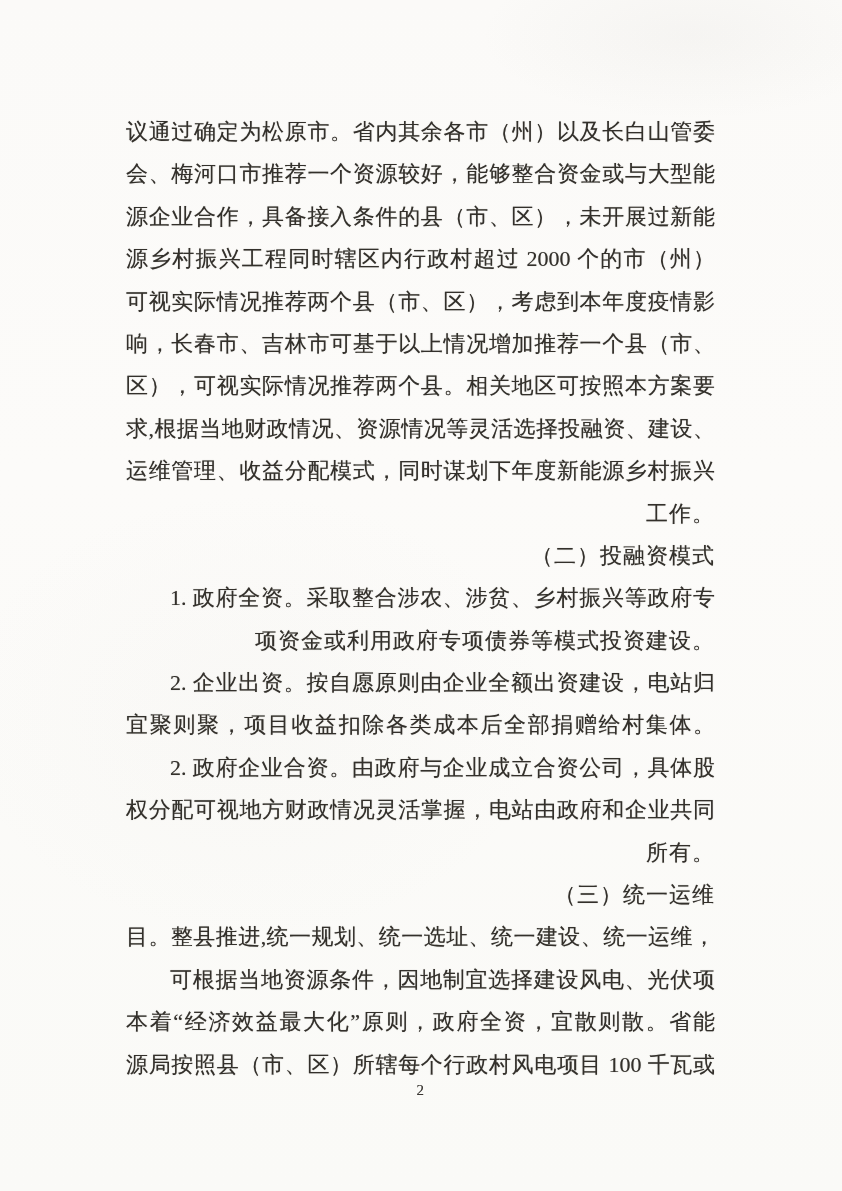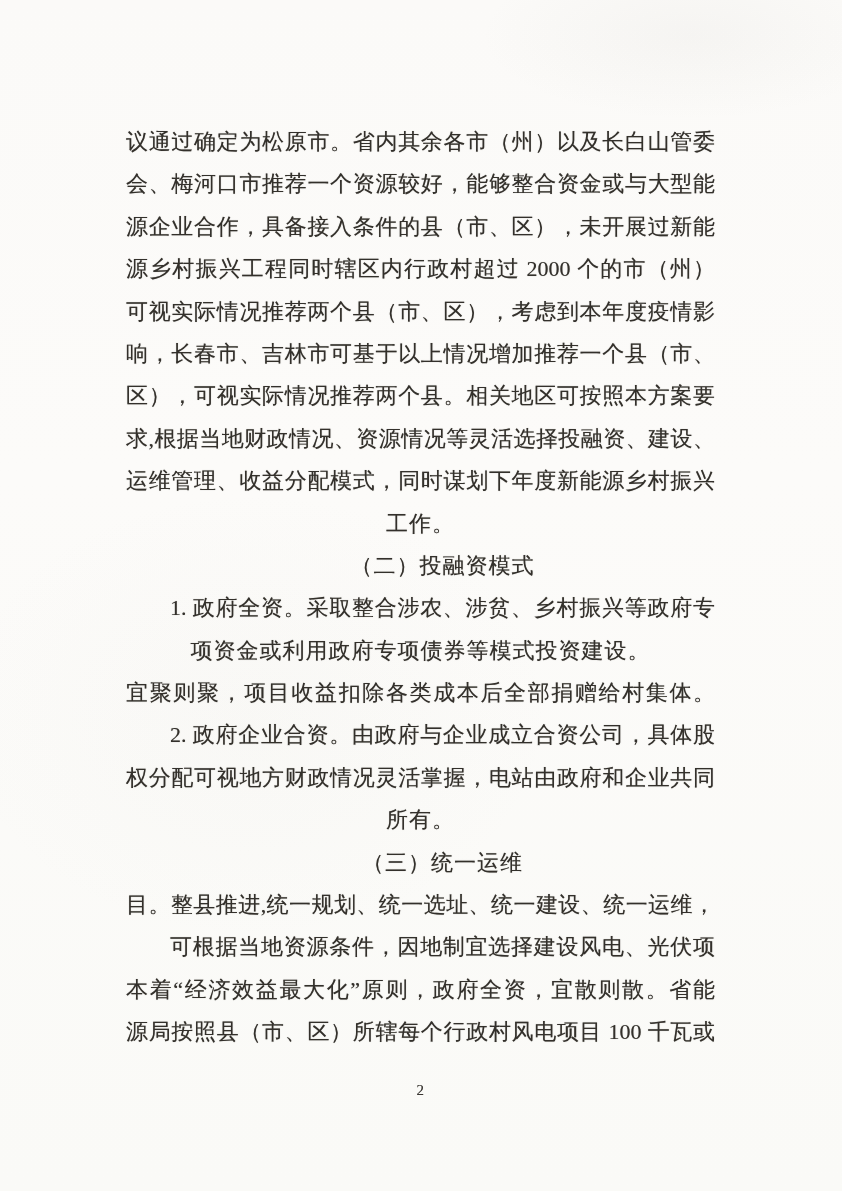--- a/index.html
+++ b/index.html
@@ -15,31 +15,31 @@
     background:
       radial-gradient(ellipse 300px 120px at 82% 3%, rgba(170,168,160,0.07), rgba(0,0,0,0) 70%),
       radial-gradient(ellipse 400px 300px at 30% 60%, rgba(200,198,190,0.05), rgba(0,0,0,0) 75%),
       linear-gradient(180deg, #fbfaf8 0%, #fcfbf9 40%, #fafaf7 100%);
     font-family: "Liberation Serif", "DejaVu Serif", serif;
     color: #33302b;
   }
   .text-block {
     position: absolute;
     left: 126px;
-    top: 121px;
+    top: 111px;
     width: 589px;
     filter: blur(0.22px);
   }
   .line {
     height: 42.4px;
     line-height: 42.4px;
     font-size: 22px;
     letter-spacing: 1px;
     white-space: nowrap;
-    text-align: center;
+    text-align: right;
     text-shadow: 0 0 0.8px rgba(62,58,52,0.55);
   }
   .line.j {
     letter-spacing: 0;
     text-align: justify;
     text-align-last: justify;
   }
   .line.ind {
     text-indent: 44px;
   }
@@ -68,20 +68,21 @@
     <div class="line j">源乡村振兴工程同时辖区内行政村超过 2000 个的市（州）</div>
     <div class="line j">可视实际情况推荐两个县（市、区），考虑到本年度疫情影</div>
     <div class="line j">响，长春市、吉林市可基于以上情况增加推荐一个县（市、</div>
     <div class="line j">区），可视实际情况推荐两个县。相关地区可按照本方案要</div>
     <div class="line j">求,根据当地财政情况、资源情况等灵活选择投融资、建设、</div>
     <div class="line j">运维管理、收益分配模式，同时谋划下年度新能源乡村振兴</div>
     <div class="line">工作。</div>
     <div class="line ind">（二）投融资模式</div>
     <div class="line ind j">1. 政府全资。采取整合涉农、涉贫、乡村振兴等政府专</div>
     <div class="line">项资金或利用政府专项债券等模式投资建设。</div>
+    <div class="line ind j">2. 企业出资。按自愿原则由企业全额出资建设，电站归</div>
     <div class="line j">宜聚则聚，项目收益扣除各类成本后全部捐赠给村集体。</div>
     <div class="line ind j">2. 政府企业合资。由政府与企业成立合资公司，具体股</div>
     <div class="line j">权分配可视地方财政情况灵活掌握，电站由政府和企业共同</div>
     <div class="line">所有。</div>
     <div class="line ind">（三）统一运维</div>
     <div class="line j">目。整县推进,统一规划、统一选址、统一建设、统一运维，</div>
     <div class="line ind j">可根据当地资源条件，因地制宜选择建设风电、光伏项</div>
     <div class="line j">本着“经济效益最大化”原则，政府全资，宜散则散。省能</div>
     <div class="line j">源局按照县（市、区）所辖每个行政村风电项目 100 千瓦或</div>
   </div>

